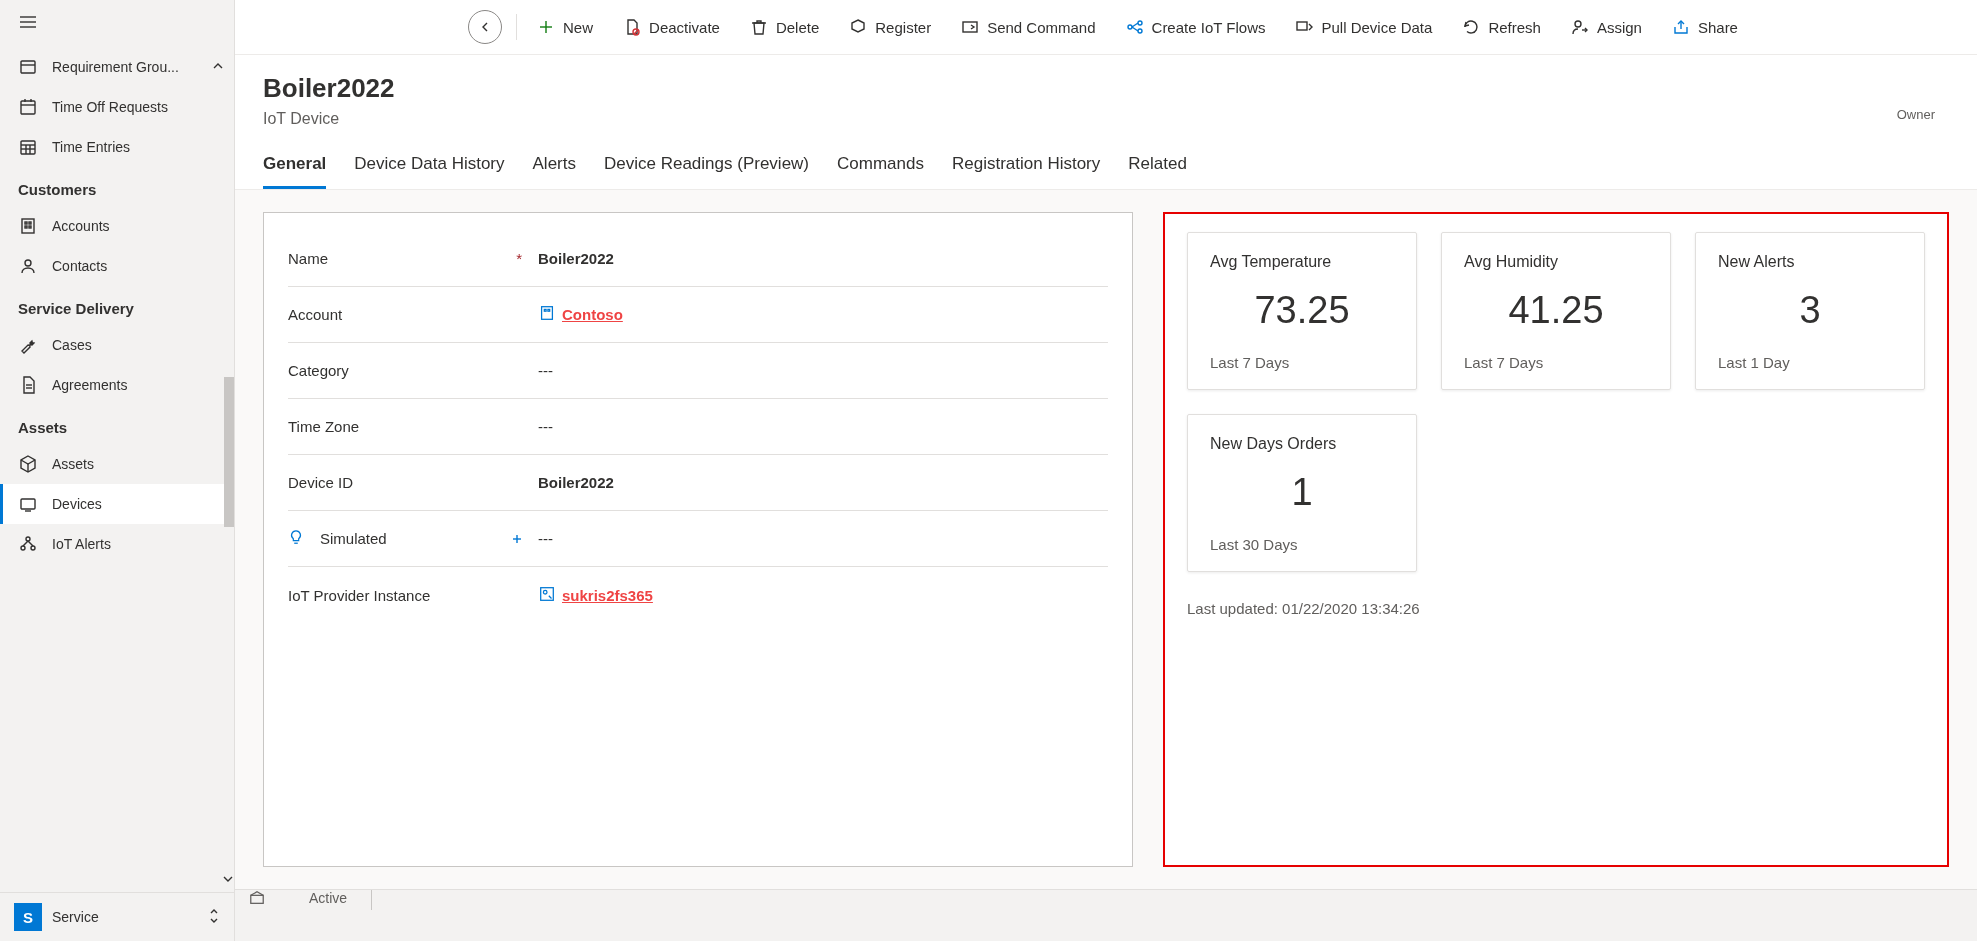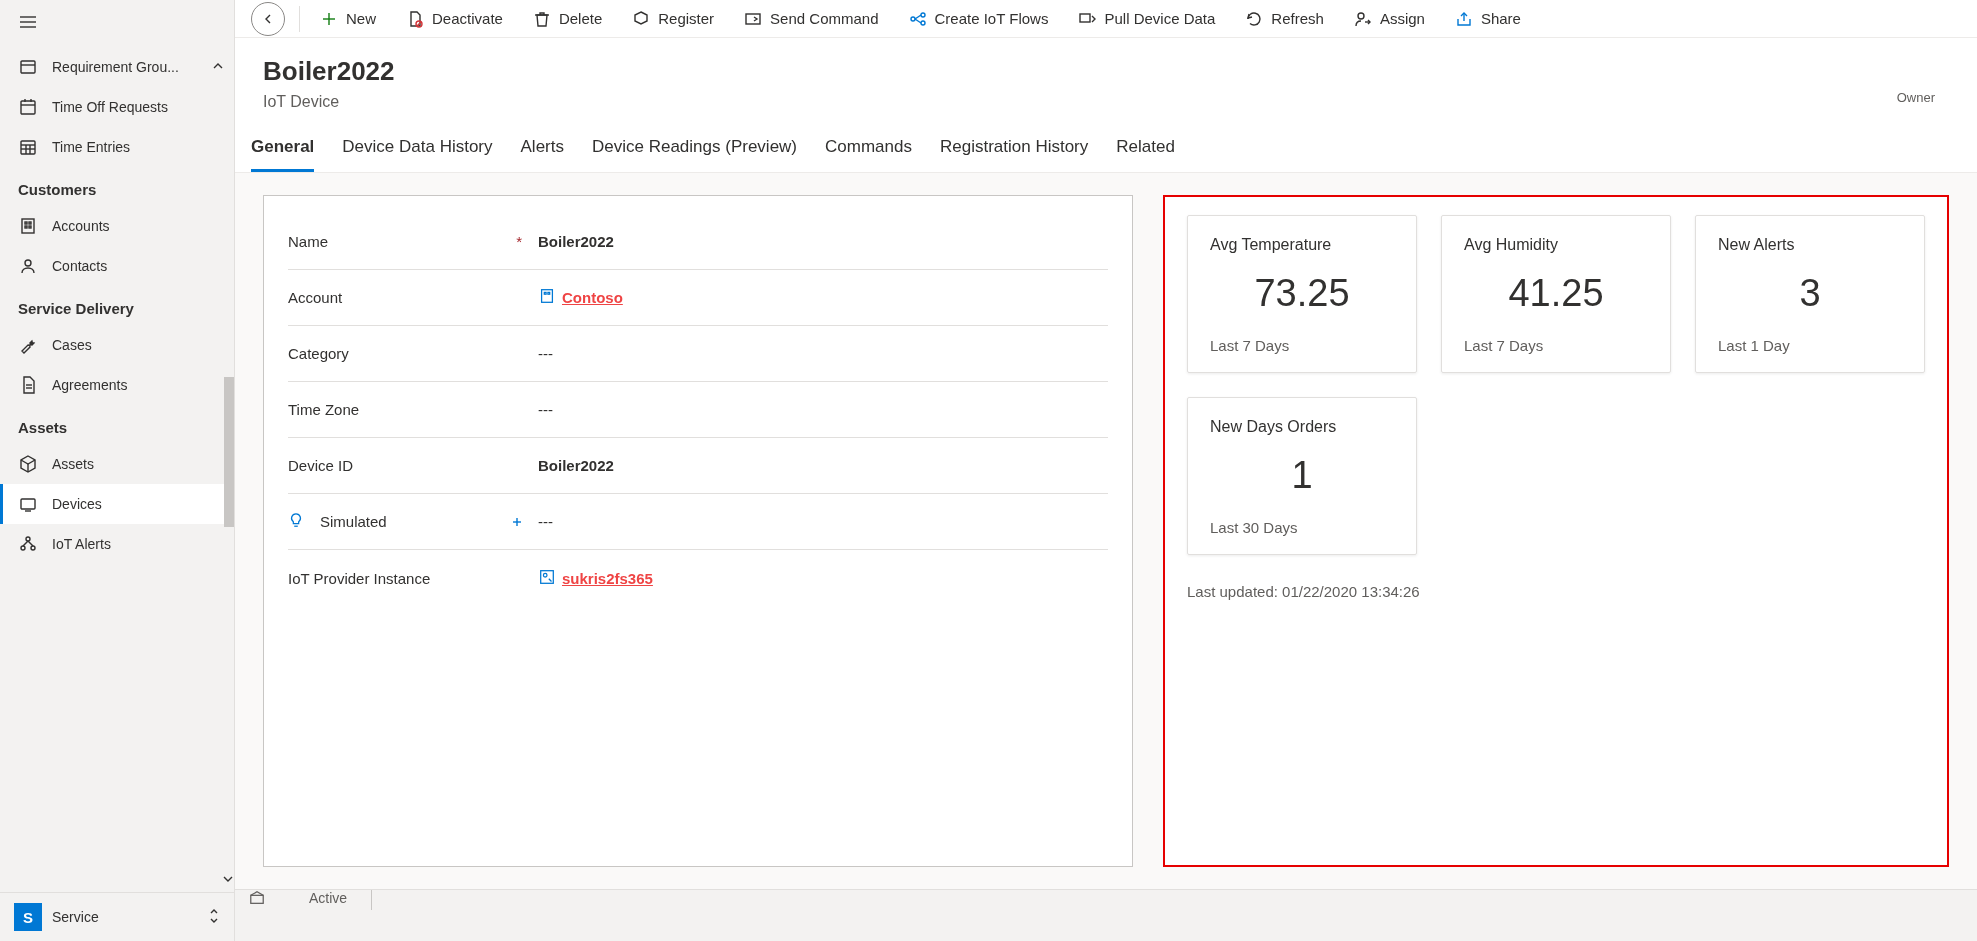--- a/index.html
+++ b/index.html
@@ -18,34 +18,34 @@
   .nav-chevron-up { position: absolute; right: 10px; top: 12px; }
   .nav-section-header { padding: 14px 18px 8px; font-weight: 600; color: #323130; font-size: 15px; }
   .sidebar-scrollbar { position: absolute; right: 0; top: 330px; width: 10px; height: 150px; background: #c8c6c4; border-radius: 0; }
   .sidebar-footer { border-top: 1px solid #e1dfdd; display: flex; align-items: center; padding: 10px 14px; gap: 10px; }
   .sidebar-footer-badge { width: 28px; height: 28px; background: #0078d4; color: #fff; display: flex; align-items: center; justify-content: center; font-weight: 600; font-size: 15px; }
   
   
   .main { flex: 1; display: flex; flex-direction: column; background: #fff; min-width: 0; }
   
   
-  .command-bar { display: flex; align-items: center; border-bottom: 1px solid #edebe9; height: 38px; padding: 0 8px; gap: 2px; }
+  .command-bar { display: flex; align-items: center; border-bottom: 1px solid #edebe9; height: 55px; padding: 0 8px; gap: 2px; justify-content: center; }
   .cmd-btn { display: flex; align-items: center; gap: 8px; padding: 8px 14px; cursor: pointer; border: none; background: transparent; font-size: 15px; color: #323130; white-space: nowrap; }
   .cmd-btn .icon { display: inline-flex; width: 18px; height: 18px; }
   .cmd-sep { width: 1px; height: 26px; background: #e1dfdd; margin: 0 4px; }
   .back-btn { width: 34px; height: 34px; border: 1px solid #8a8886; border-radius: 50%; display: flex; align-items: center; justify-content: center; margin: 0 8px; cursor: pointer; }
   
   
   .record-header { padding: 18px 28px 0; display: flex; justify-content: space-between; }
   .record-title { font-size: 26px; font-weight: 600; }
   .record-subtitle { font-size: 16px; color: #605e5c; margin-top: 6px; }
   .owner-label { font-size: 13px; color: #605e5c; align-self: flex-end; margin-bottom: 6px; margin-right: 14px; }
   
   
-  .tabs { display: flex; gap: 28px; padding: 20px 16px 0; border-bottom: 1px solid #edebe9; }
+  .tabs { display: flex; gap: 28px; padding: 20px 28px 0; border-bottom: 1px solid #edebe9; }
   .tab { padding: 6px 0 12px; font-size: 17px; color: #323130; cursor: pointer; border-bottom: 3px solid transparent; }
   .tab.active { border-bottom-color: #0078d4; font-weight: 600; }
   
   
   .content { flex: 1; padding: 22px 28px; background: #faf9f8; display: flex; gap: 30px; overflow: auto; }
   .form-panel { background: #fff; border: 1px solid #c8c6c4; padding: 18px 24px; width: 870px; }
   .field-row { display: flex; align-items: center; border-bottom: 1px solid #e1dfdd; padding: 14px 0; min-height: 56px; }
   .field-row:last-child { border-bottom: none; }
   .field-label-wrap { width: 250px; display: flex; align-items: center; gap: 6px; }
   .field-label { font-size: 15px; color: #323130; }

